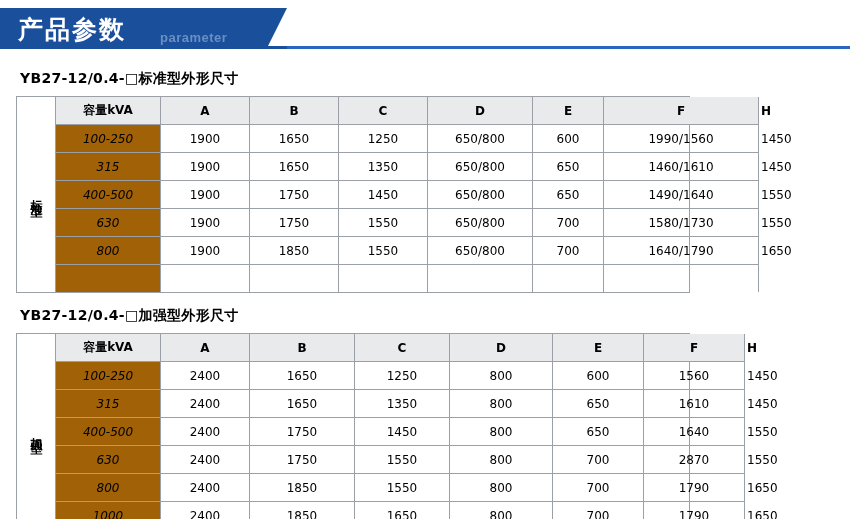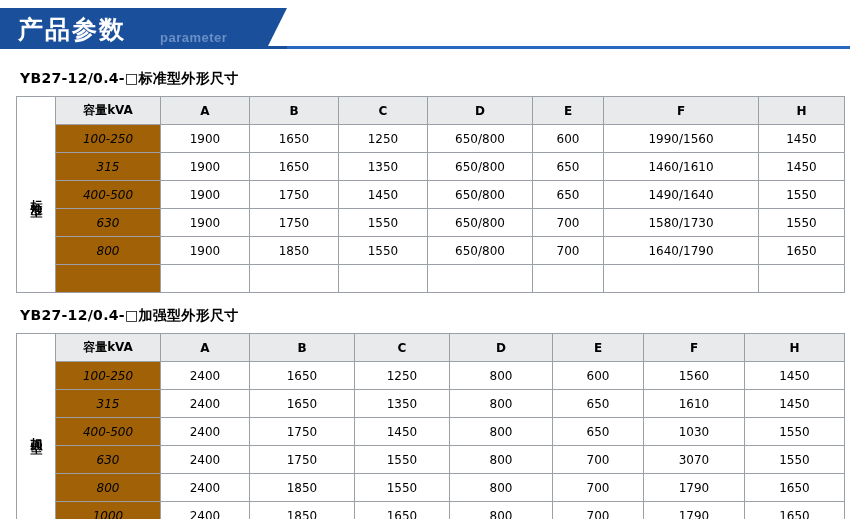--- a/index.html
+++ b/index.html
@@ -83,21 +83,21 @@
     font-size: 14px;
     font-weight: bold;
     margin: 14px 0 8px 4px;
     letter-spacing: 0.3px;
     font-family: "DejaVu Sans", sans-serif;
   }
 
   .table-wrap {
     display: flex;
     border: 1px solid #9aa0a6;
-    width: 829px;
+    width: 674px;
     box-sizing: border-box;
     background: #fff;
   }
   .rowlabel {
     width: 38px;
     min-width: 38px;
     border-right: 1px solid #9aa0a6;
     display: flex;
     align-items: center;
     justify-content: center;
@@ -278,31 +278,31 @@
           <td>1610</td>
           <td>1450</td>
         </tr>
         <tr>
           <td>400-500</td>
           <td>2400</td>
           <td>1750</td>
           <td>1450</td>
           <td>800</td>
           <td>650</td>
-          <td>1030</td>
+          <td>1640</td>
           <td>1550</td>
         </tr>
         <tr>
           <td>630</td>
           <td>2400</td>
           <td>1750</td>
           <td>1550</td>
           <td>800</td>
           <td>700</td>
-          <td>3070</td>
+          <td>2870</td>
           <td>1550</td>
         </tr>
         <tr>
           <td>800</td>
           <td>2400</td>
           <td>1850</td>
           <td>1550</td>
           <td>800</td>
           <td>700</td>
           <td>1790</td>

